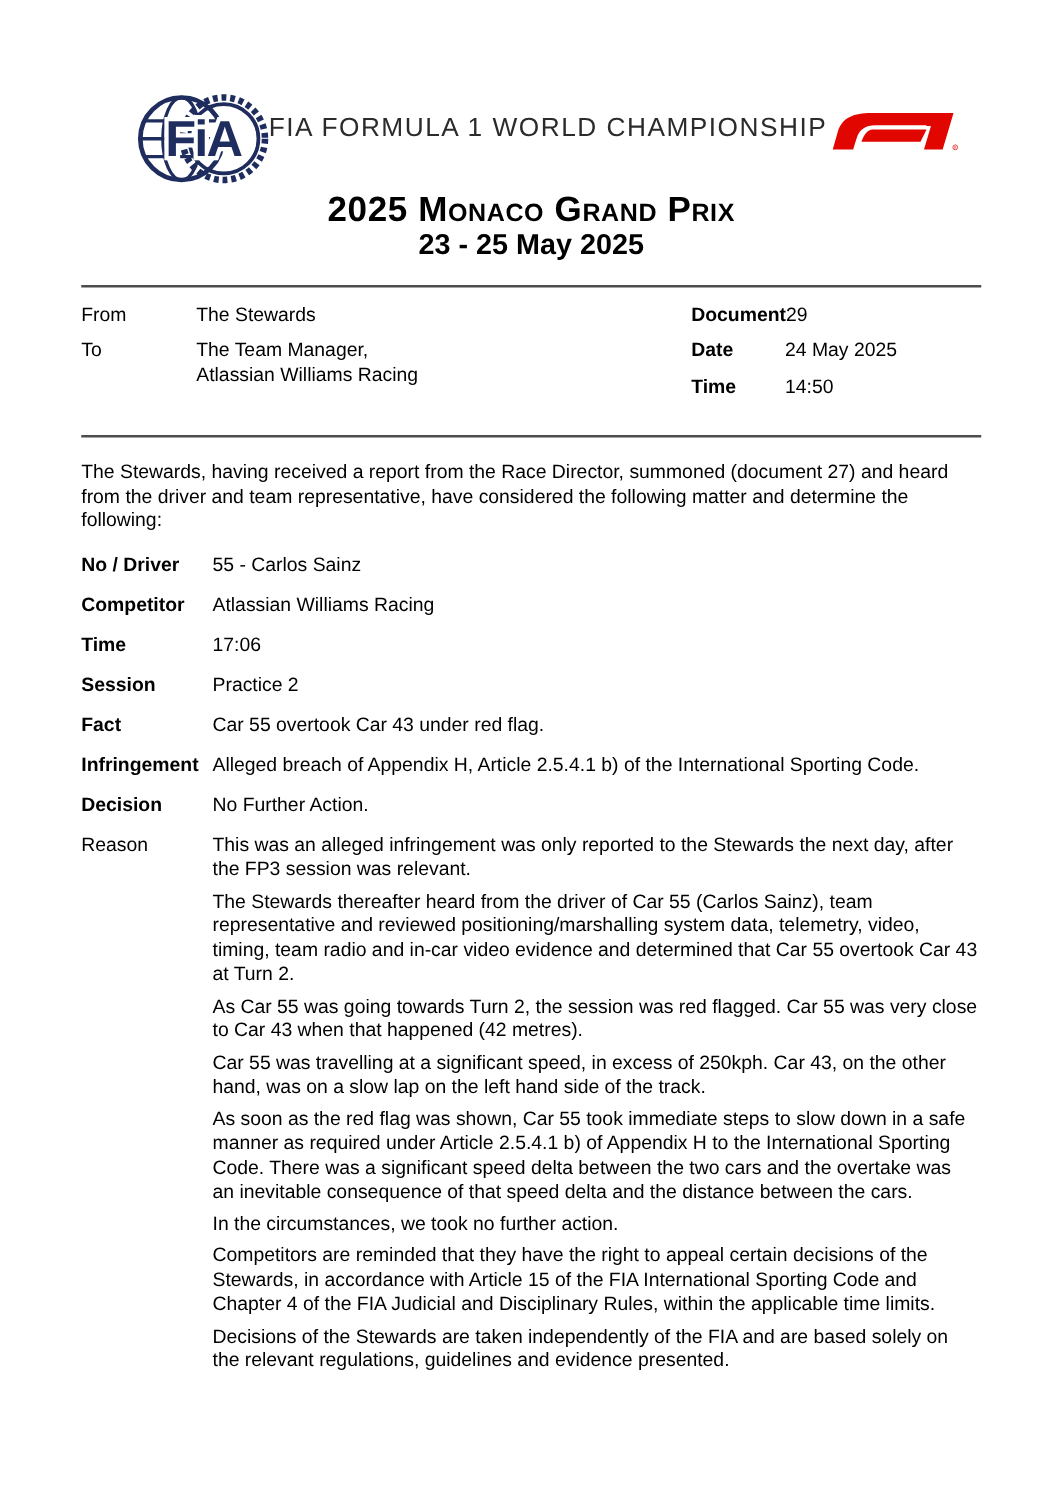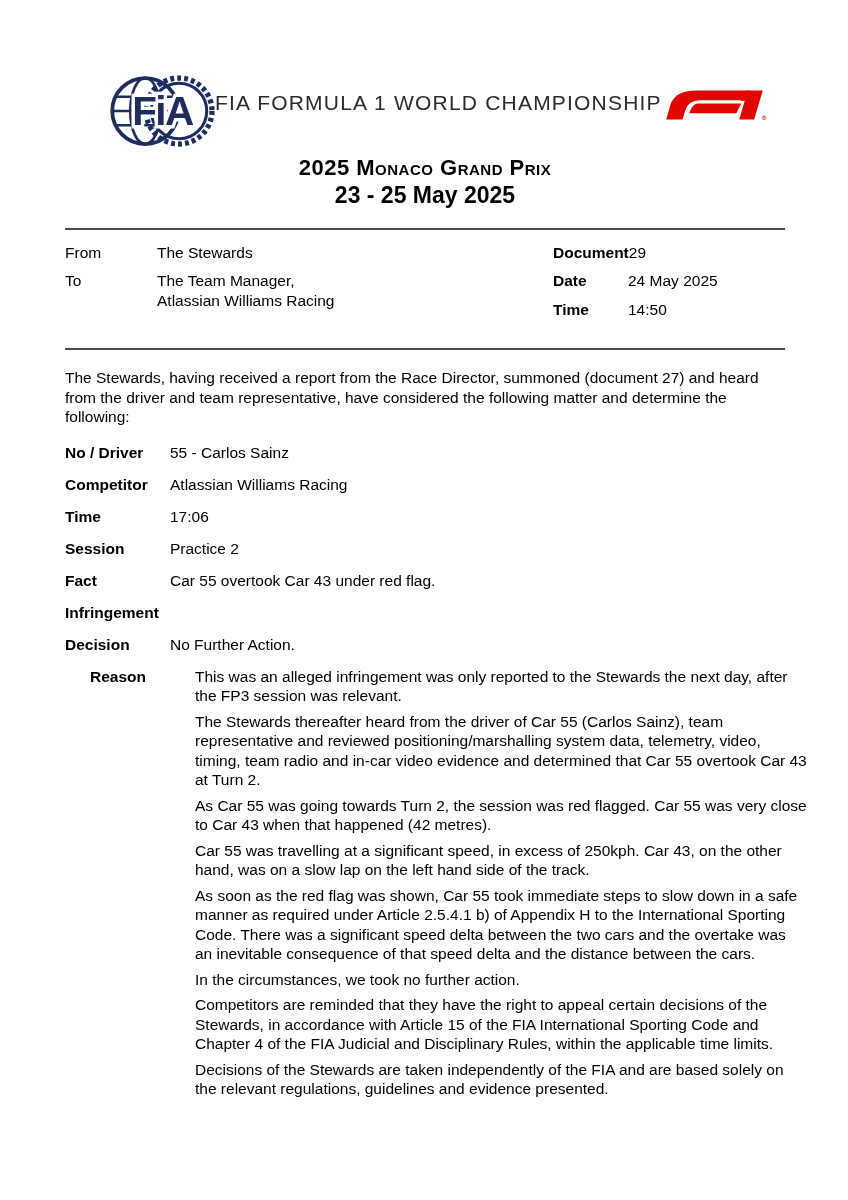--- a/index.html
+++ b/index.html
@@ -33,21 +33,21 @@
     letter-spacing: 1.2px;
     color: #2b2b2b;
     font-weight: 400;
     white-space: nowrap;
   }
   .f1-logo { width: 105px; height: 40px; margin-top: 13px; flex: 0 0 auto; }
 
   
   .event-block { text-align: center; margin-top: 2px; }
   .event-title {
-    font-size: 22px;
+    font-size: 28px;
     line-height: 32px;
     font-weight: 700;
     font-variant: small-caps;
     letter-spacing: 0.5px;
   }
   .event-dates {
     margin-top: 2px;
     font-size: 23px;
     font-weight: 700;
   }
@@ -70,21 +70,21 @@
 
   
   .intro { margin-top: 18px; }
 
   .fields { margin-top: 16px; }
   .field-row { display: flex; margin-bottom: 12.5px; }
   .flabel { flex: 0 0 105px; font-weight: 700; }
   .fvalue { flex: 1 1 auto; white-space: nowrap; }
 
   .reason-row { display: flex; margin-top: 0; }
-  .reason-row .flabel { flex: 0 0 105px; font-weight: 700; margin-left: 25px; }
+  .reason-row .flabel { flex: 0 0 105px; font-weight: 400; }
   .reason-col { flex: 0 0 612px; max-width: 612px; }
   .reason-col p { margin: 0 0 6px; }
   .independence-note { margin-top: 22px; }
 </style>
 </head>
 <body>
 
 <div class="page">
 
   <header class="masthead">
@@ -173,20 +173,21 @@
         <span class="fvalue">Practice 2</span>
       </div>
 
       <div class="field-row">
         <span class="flabel">Fact</span>
         <span class="fvalue">Car 55 overtook Car 43 under red flag.</span>
       </div>
 
       <div class="field-row">
         <span class="flabel">Infringement</span>
+        <span class="fvalue">Alleged breach of Appendix H, Article 2.5.4.1 b) of the International Sporting Code.</span>
       </div>
 
       <div class="field-row">
         <span class="flabel">Decision</span>
         <span class="fvalue">No Further Action.</span>
       </div>
     </div>
 
   <div class="reason-row">
     <span class="flabel">Reason</span>

